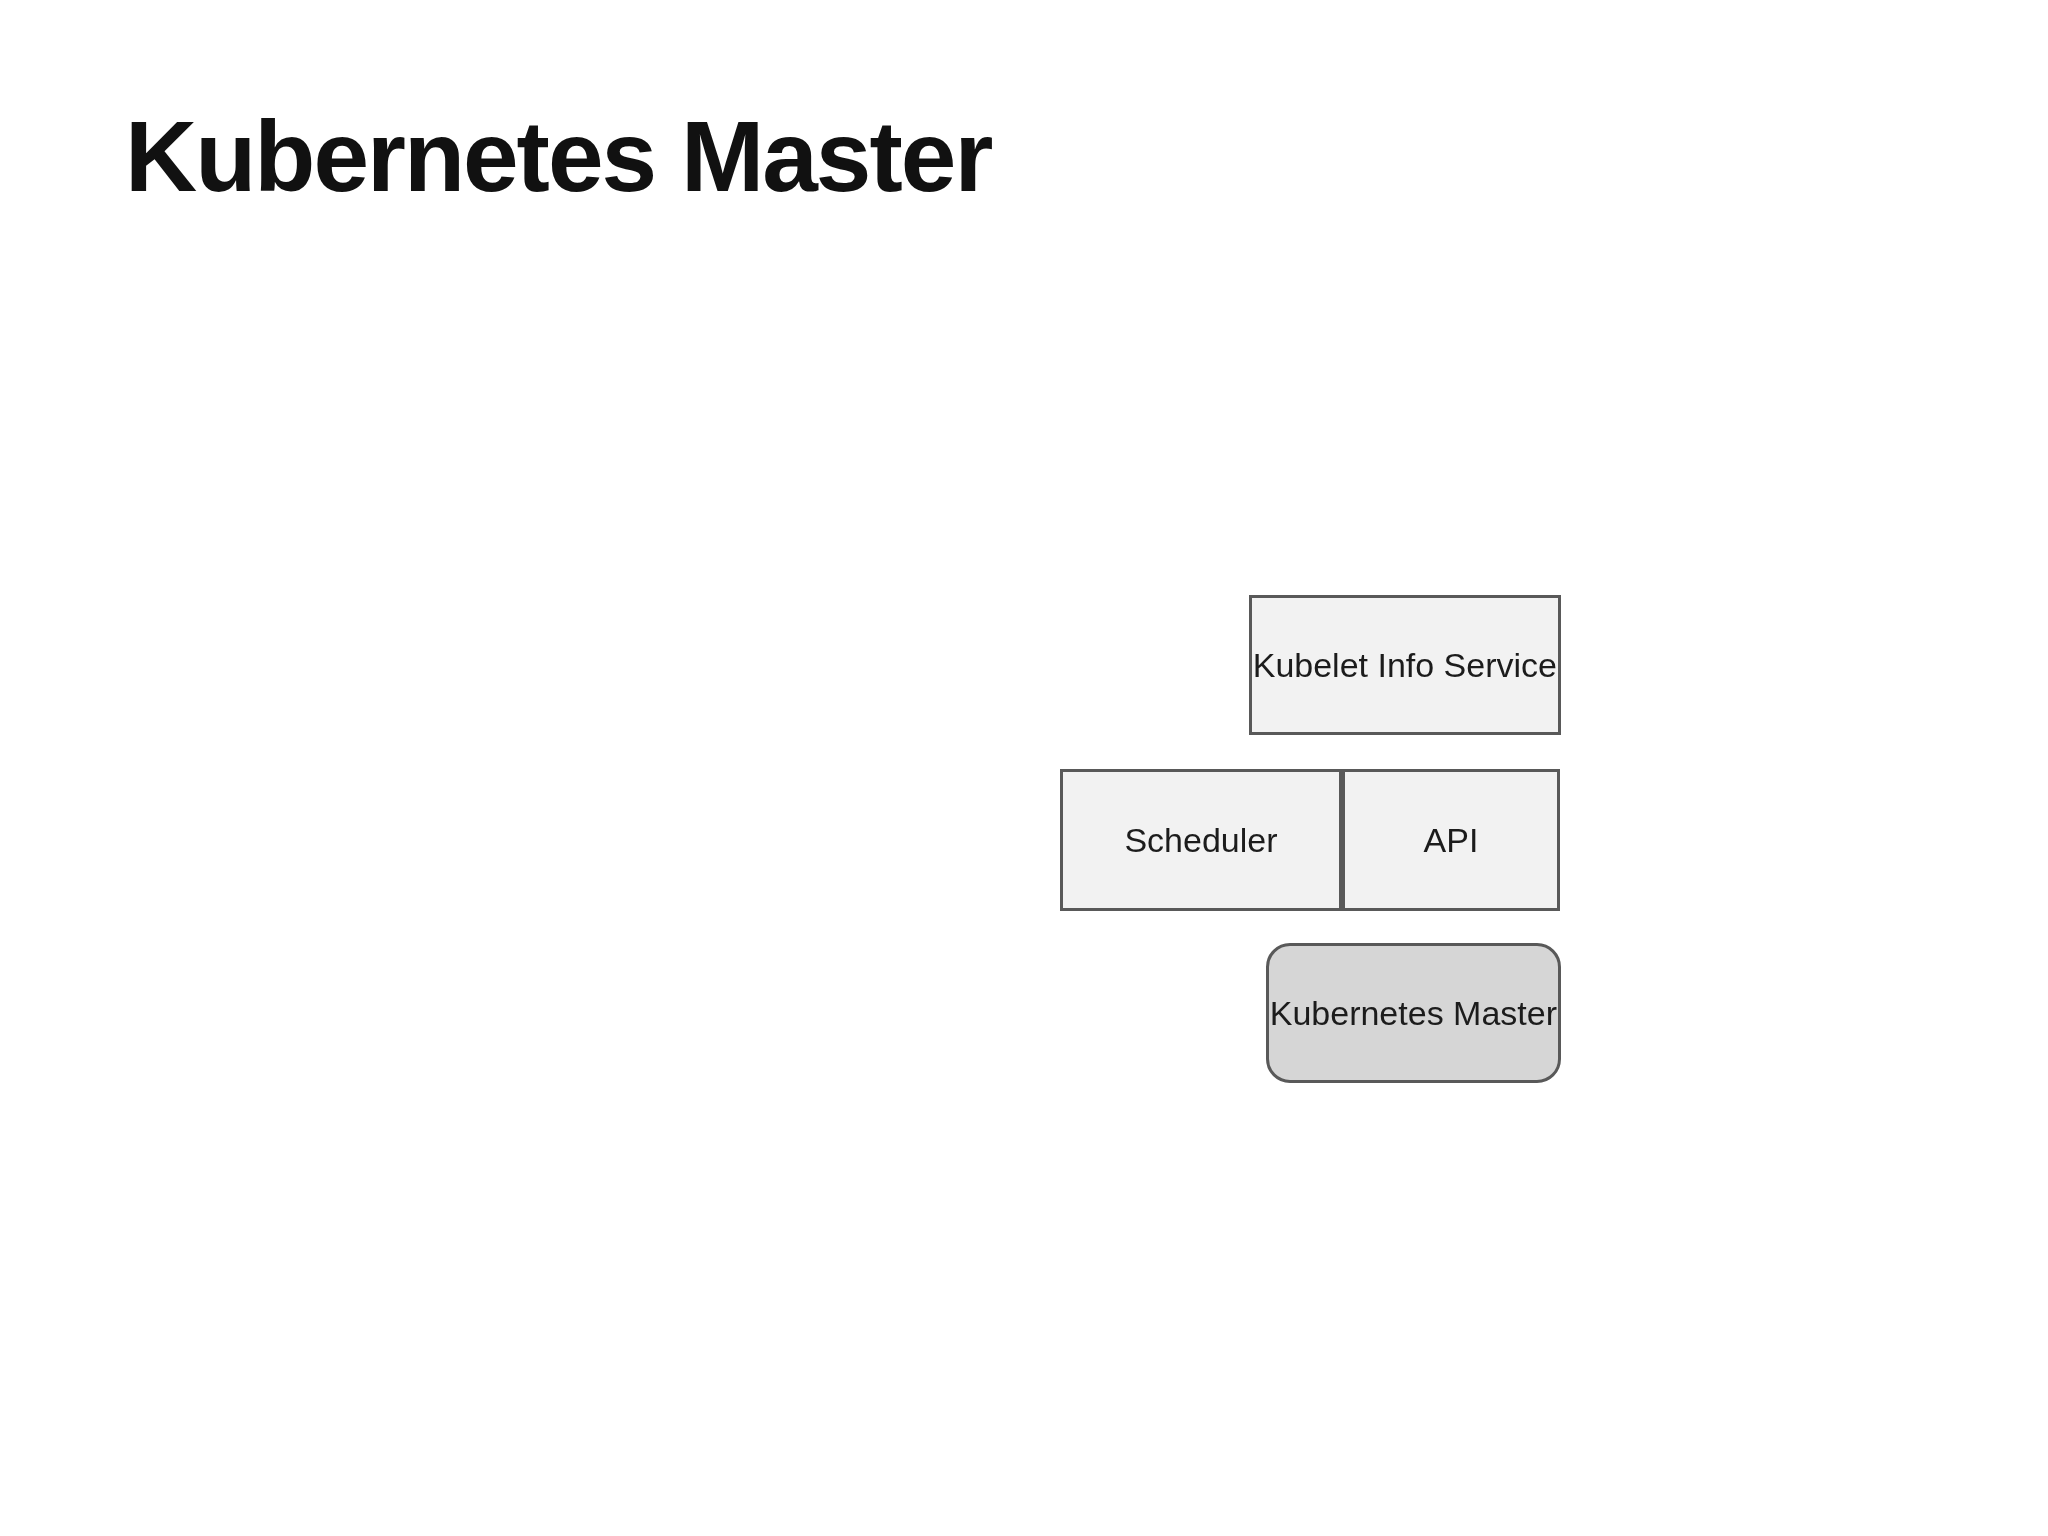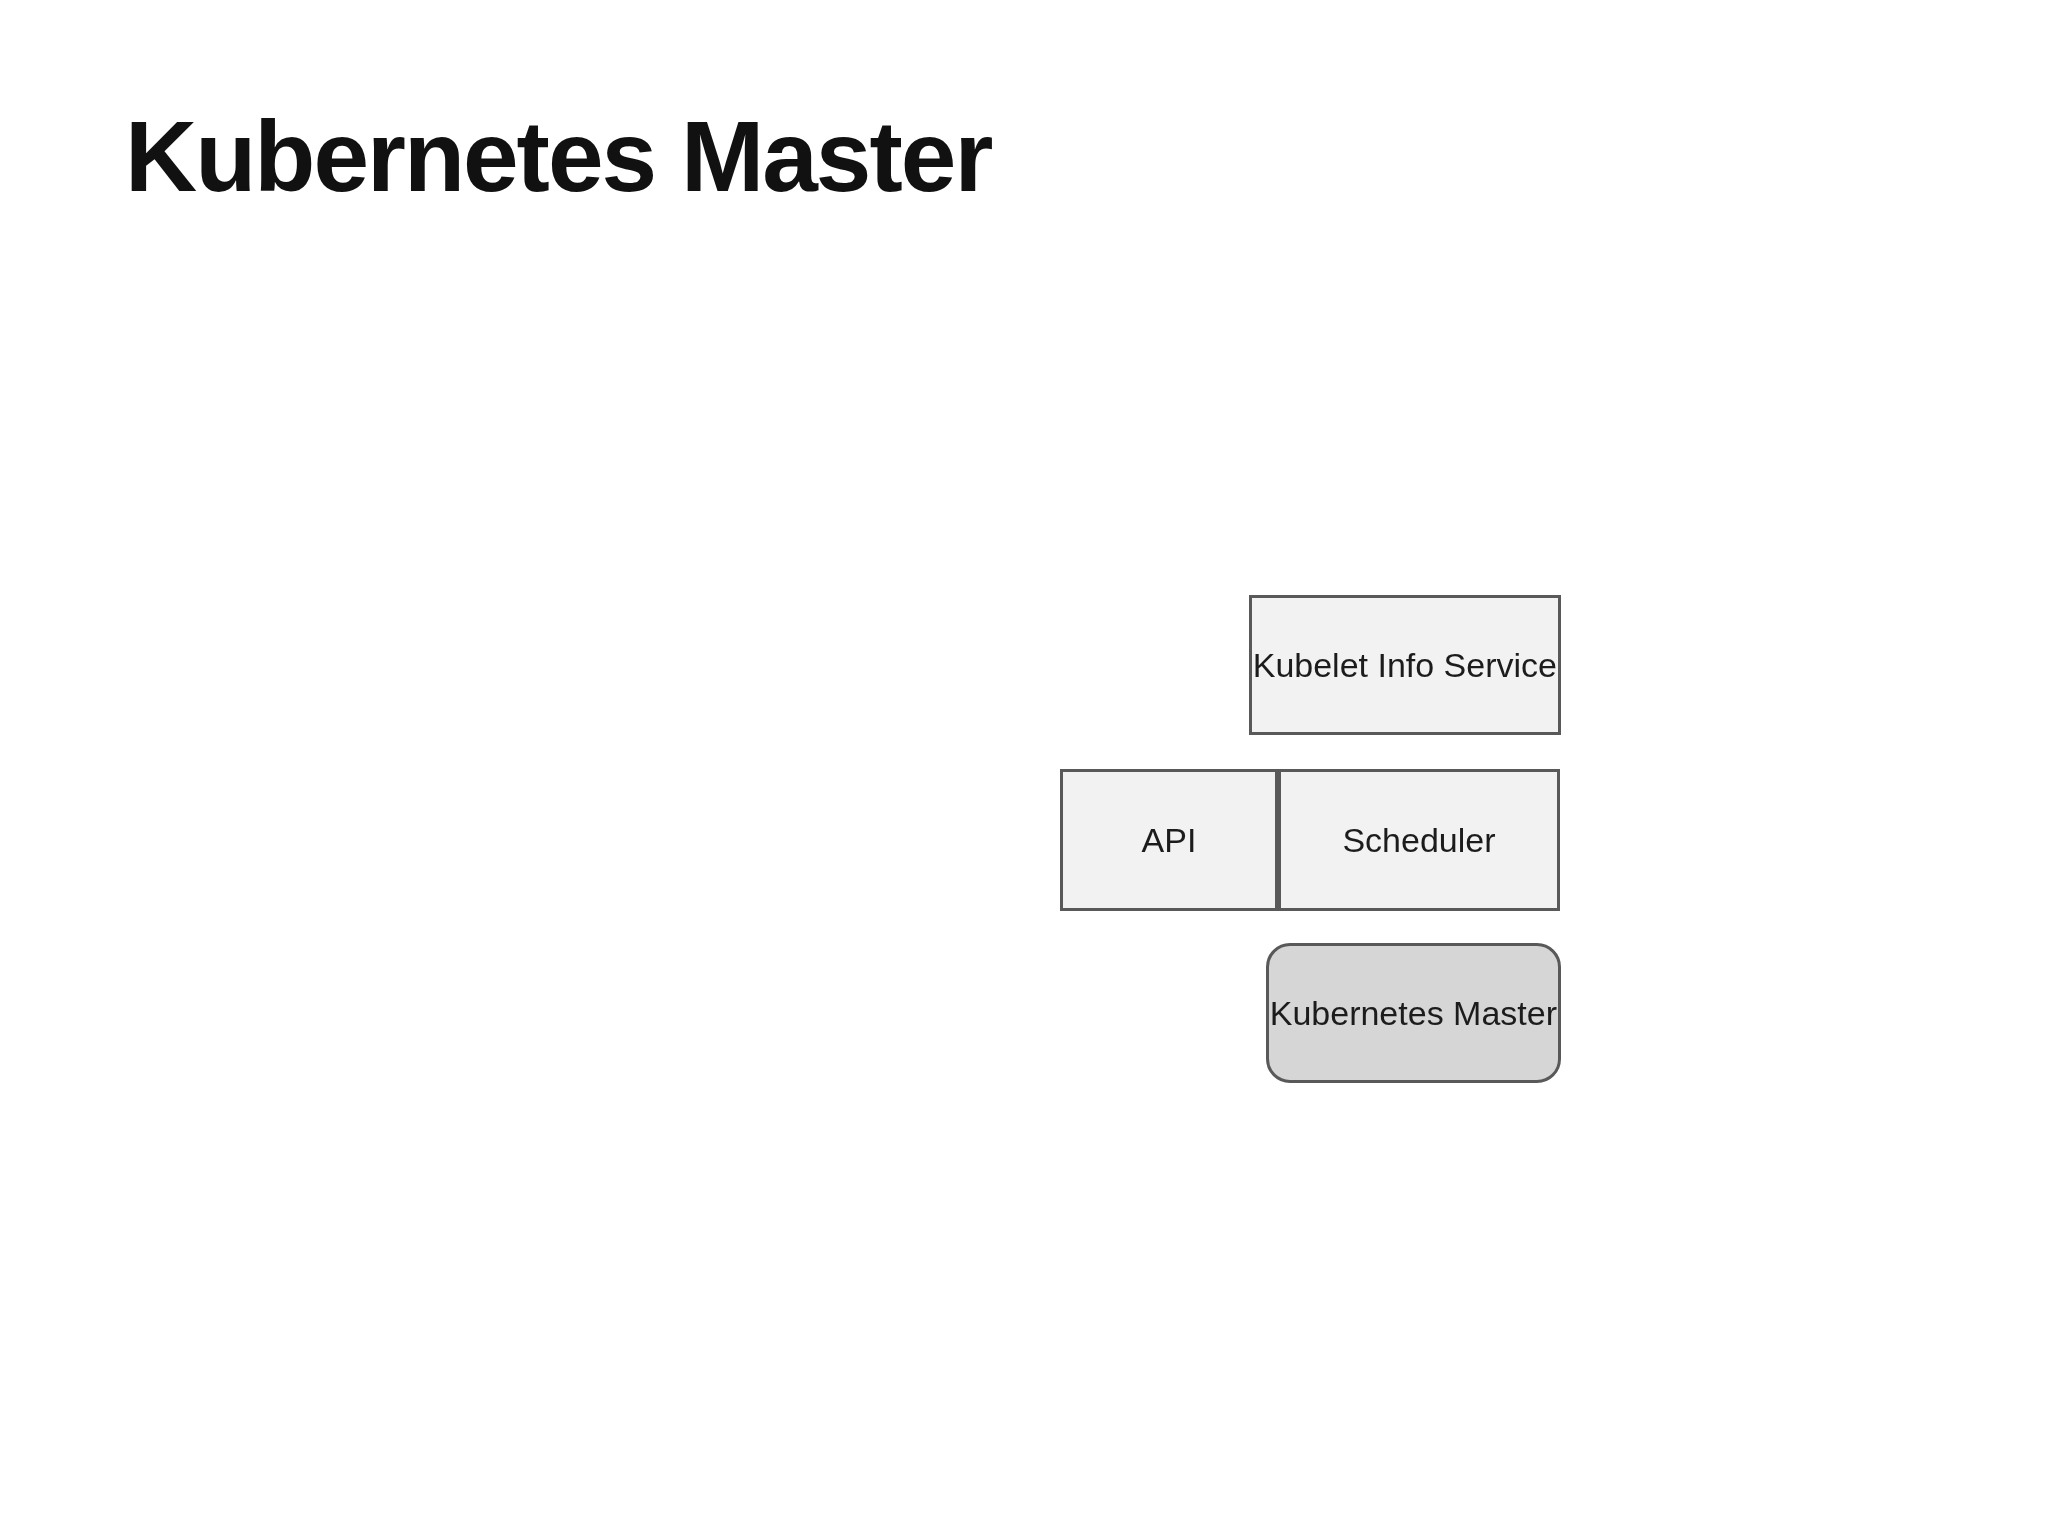--- a/index.html
+++ b/index.html
@@ -71,20 +71,20 @@
 
 <div class="slide">
 
   <h1 class="slide-title">Kubernetes Master</h1>
 
   <div class="diagram-stack">
 
     <div class="node">Kubelet Info Service</div>
 
     <div class="node-row">
+      <div class="node node-scheduler">Scheduler</div>
       <div class="node node-api">API</div>
-      <div class="node node-scheduler">Scheduler</div>
     </div>
 
     <div class="node node-master">Kubernetes Master</div>
 
   </div>
 </div>
 
 </body></html>

